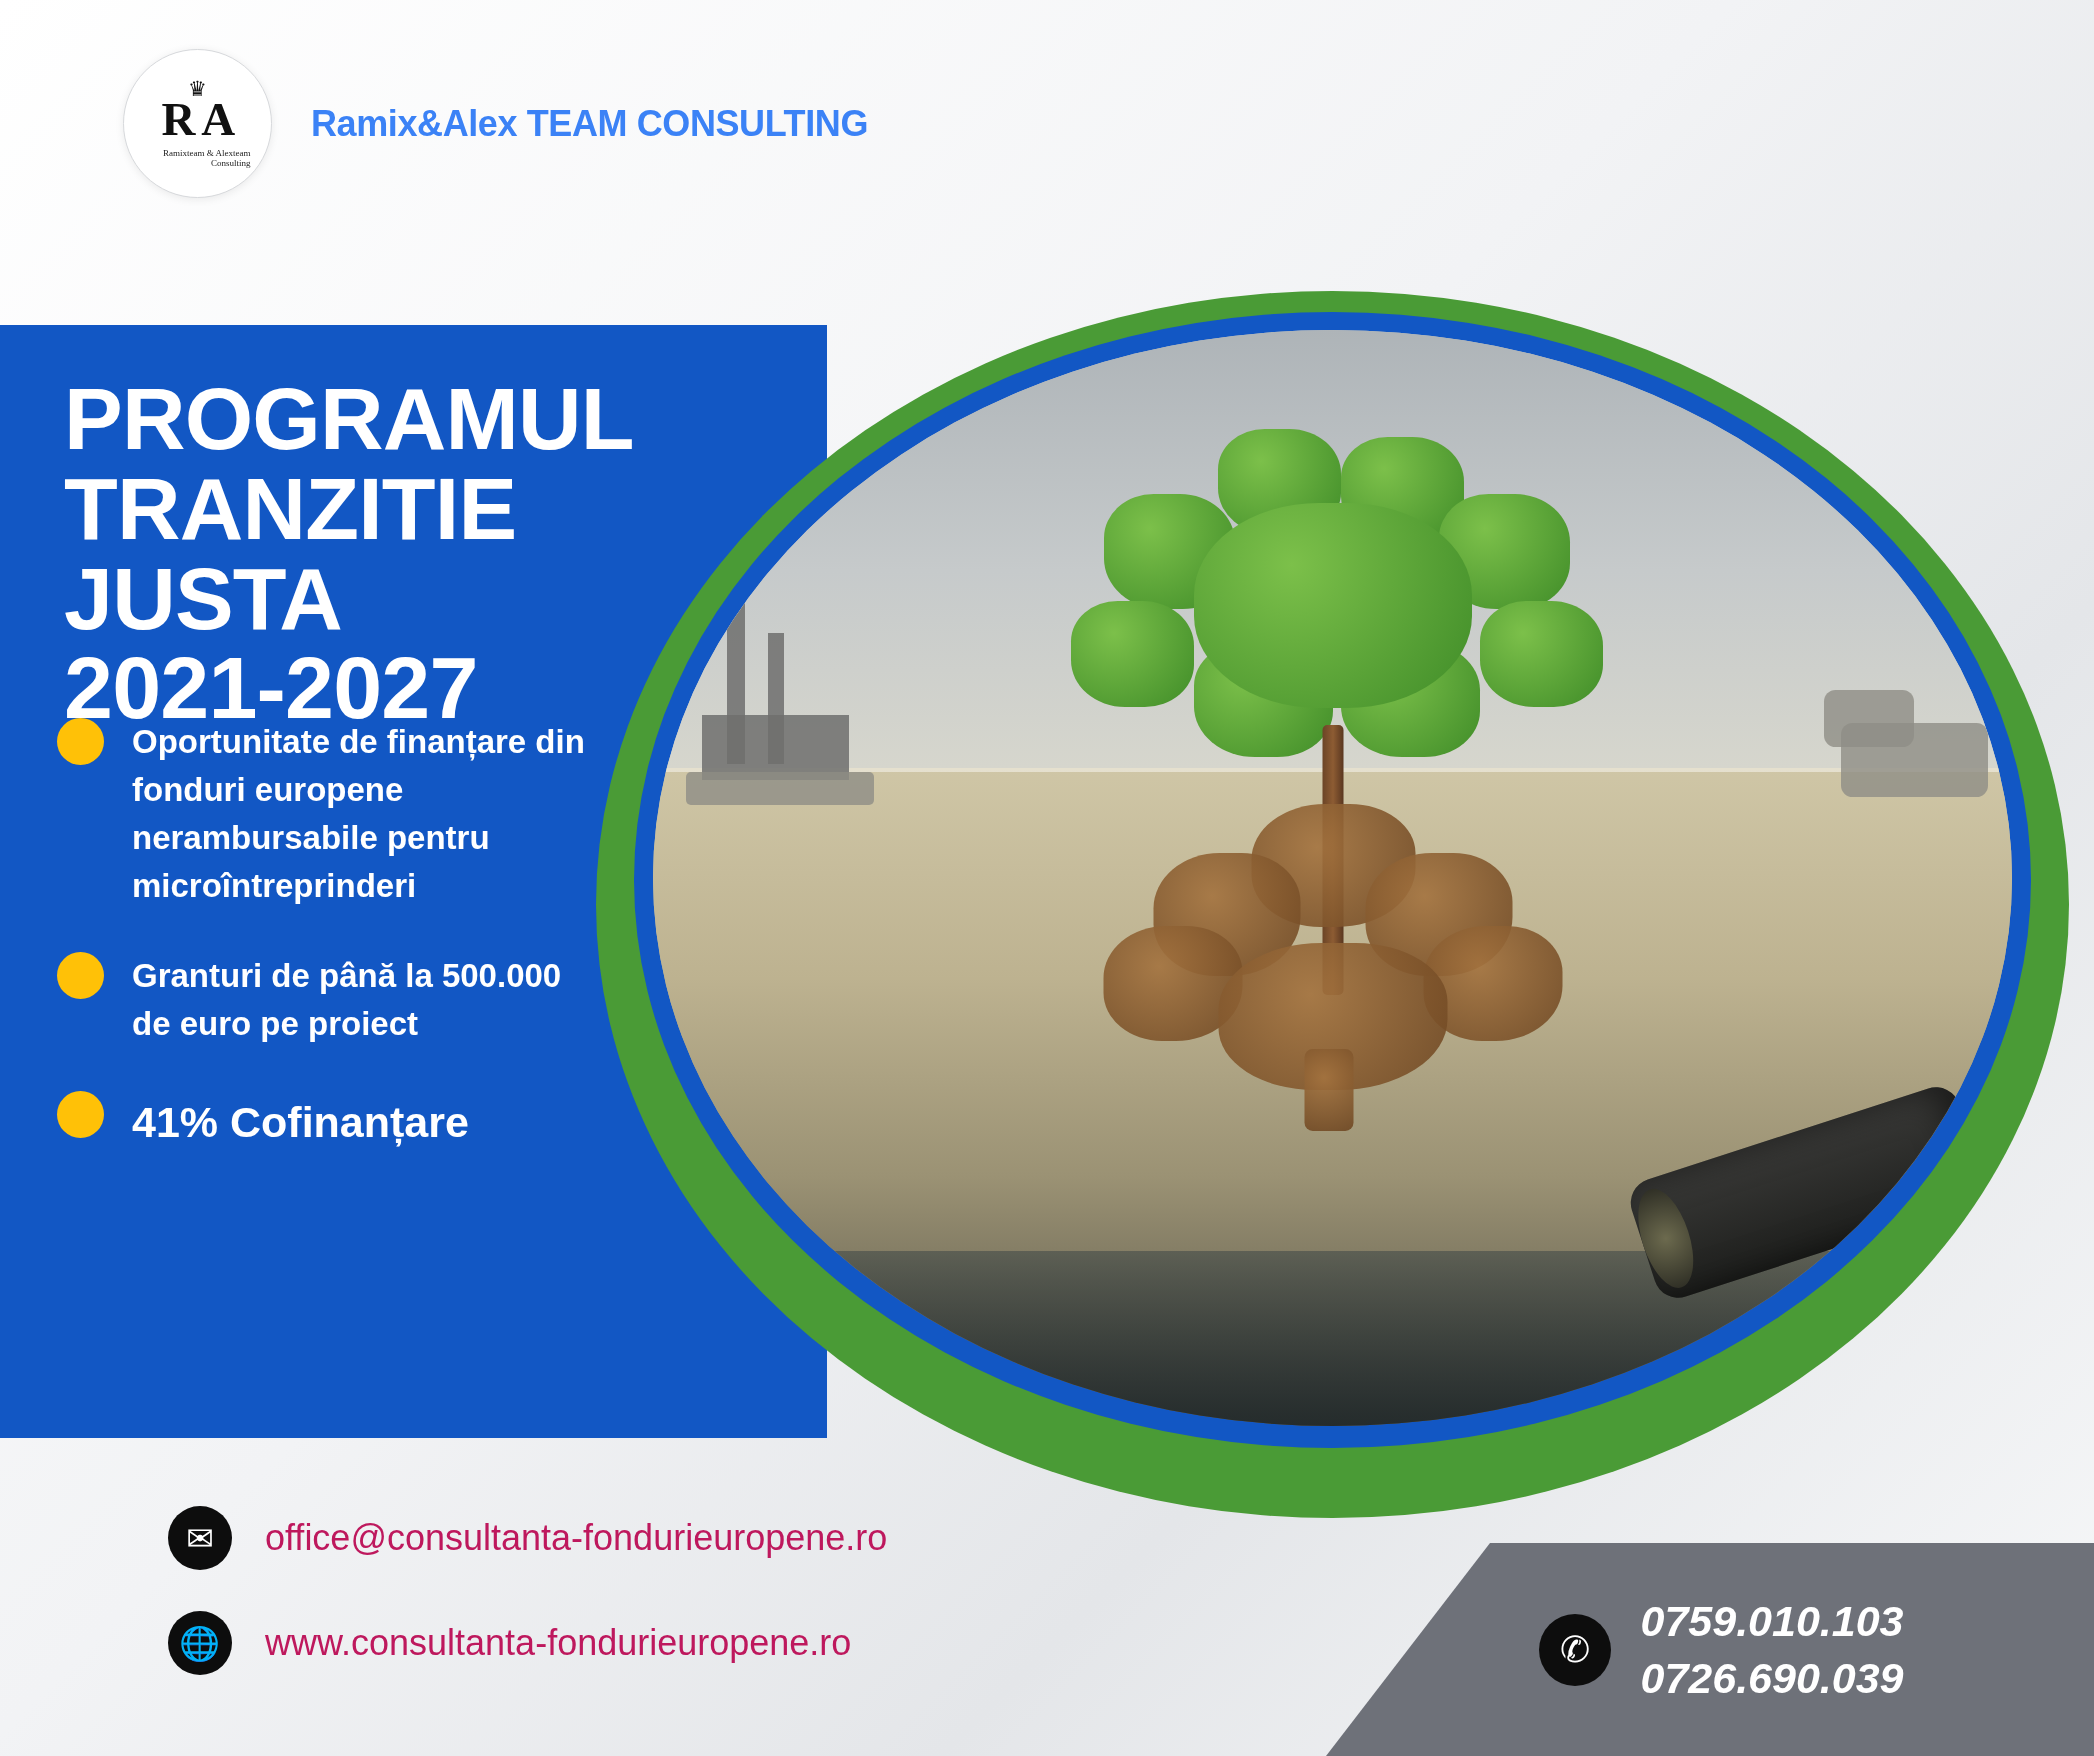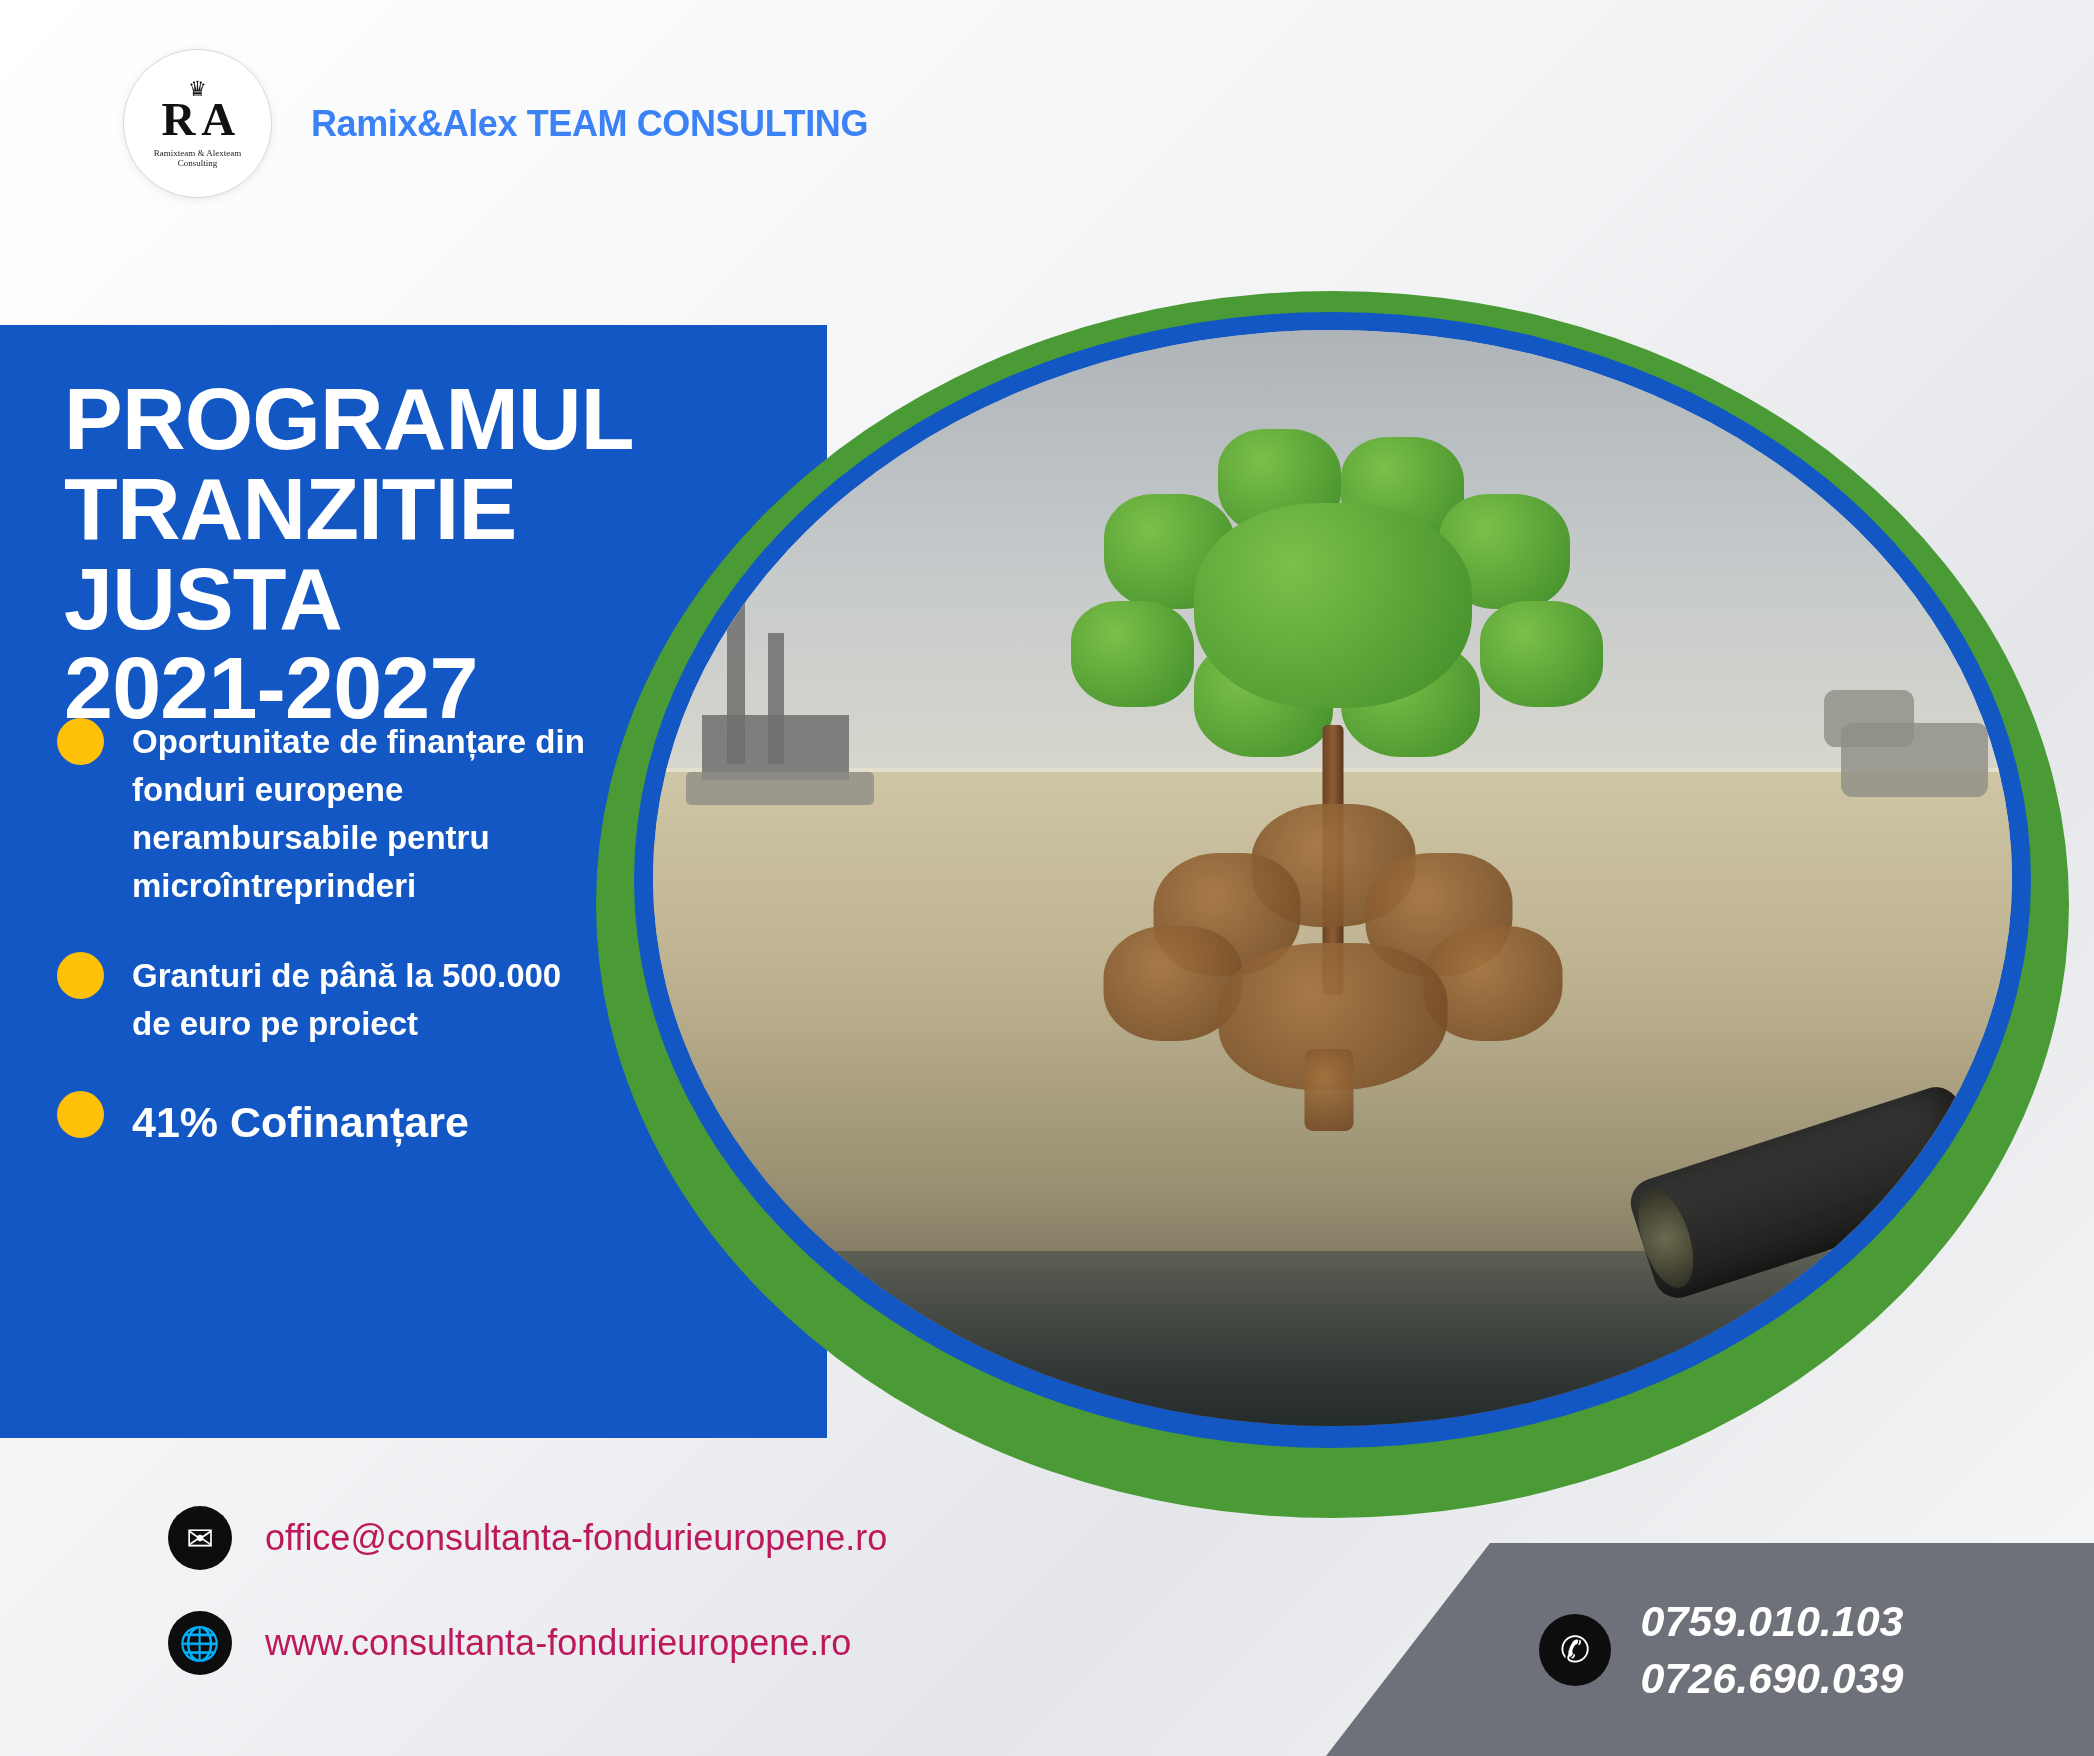--- a/index.html
+++ b/index.html
@@ -48,21 +48,21 @@
     font-family: "Liberation Serif", serif;
     font-size: 47px;
     font-weight: 700;
     color: #111;
     letter-spacing: -1.6px;
     line-height: 1;
   }
   .logo-sub {
     font-size: 9px;
     color: #222;
-    text-align: center;
+    text-align: right;
     line-height: 1.15;
     margin-top: 4.9px;
     max-width: 106px;
     font-family: "Liberation Serif", serif;
   }
   .brand-name {
     font-size: 36px;
     font-weight: 700;
     color: #3b82f6;
     line-height: 1.15;

